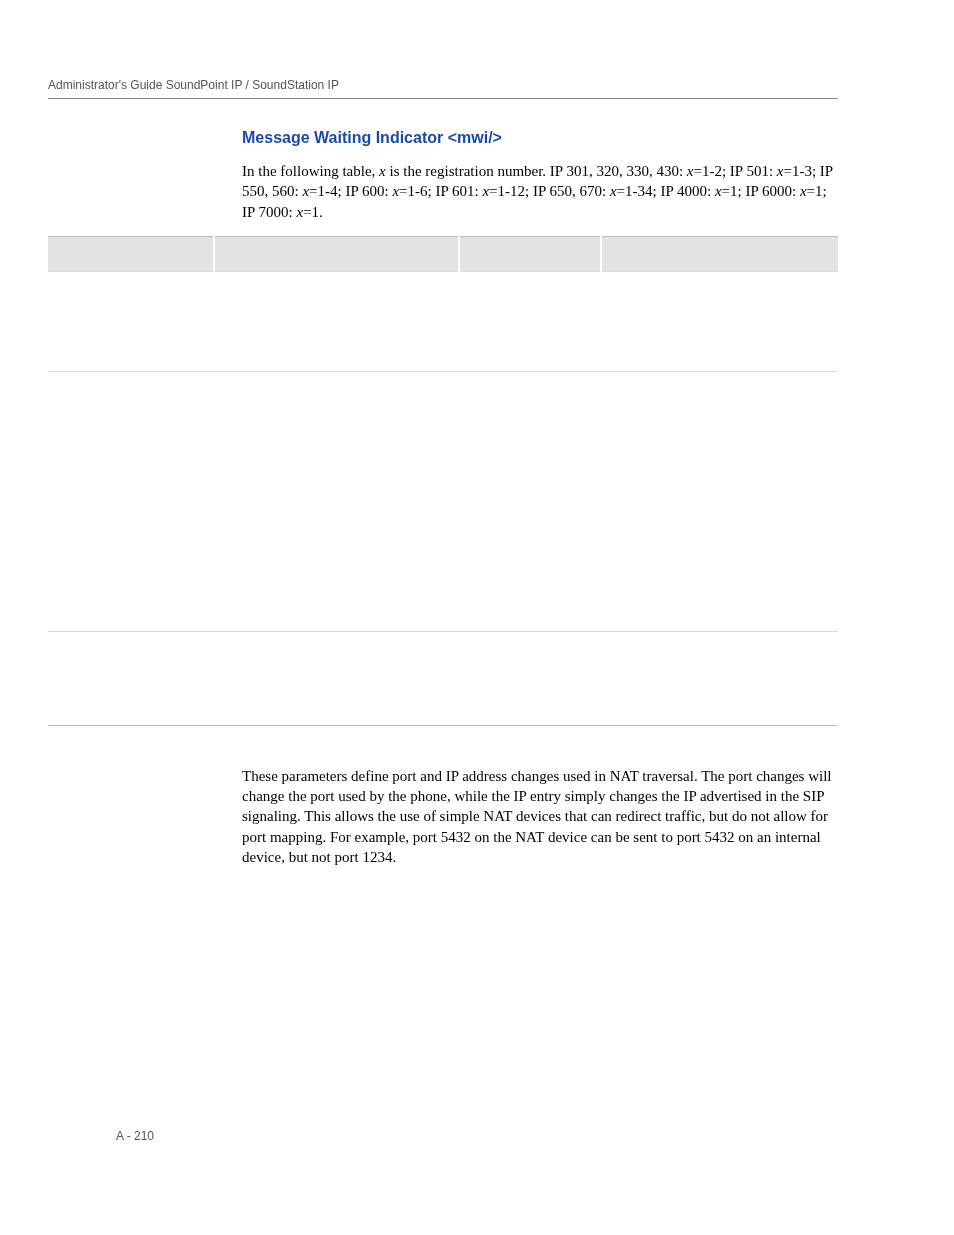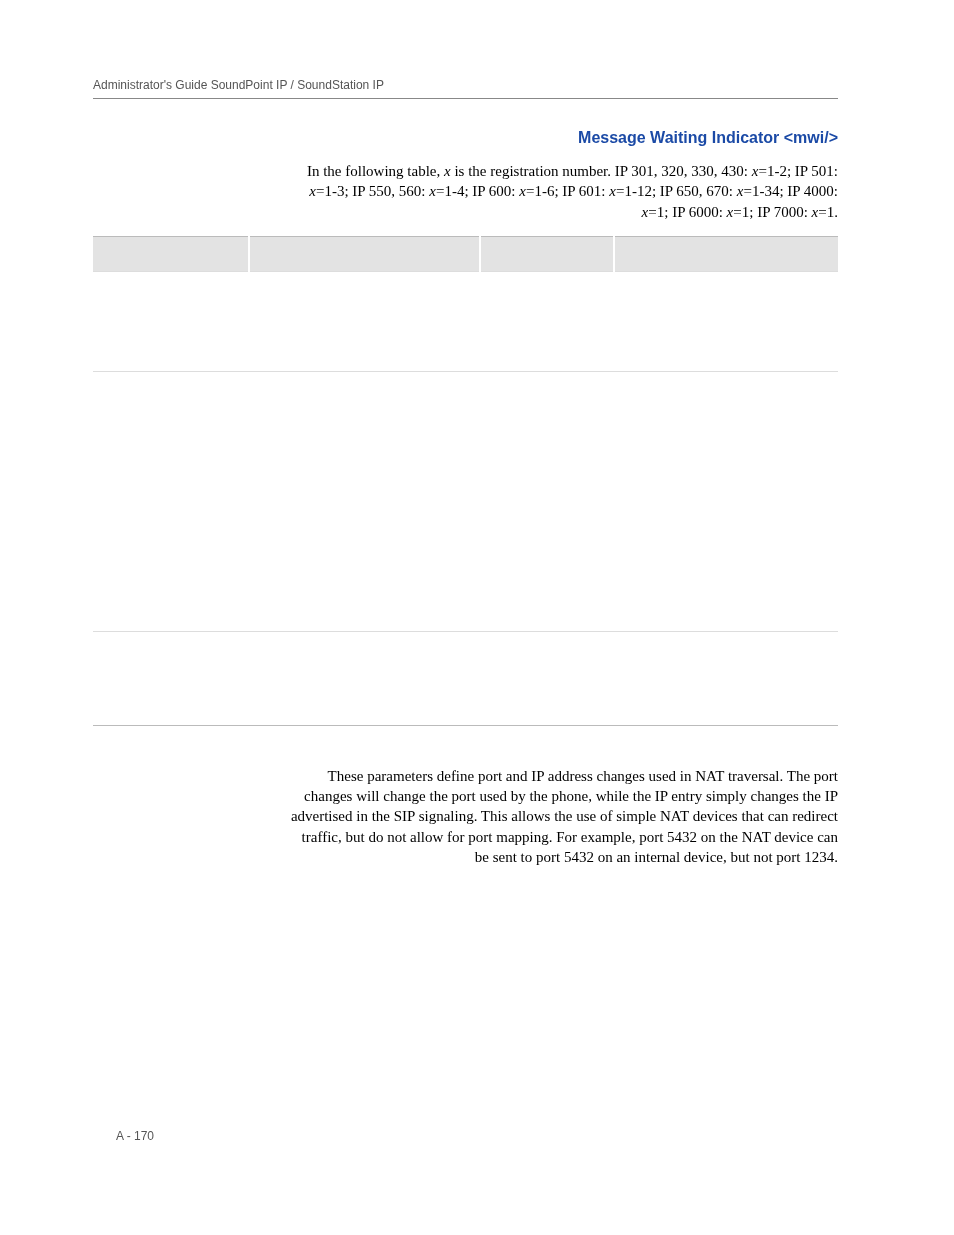--- a/index.html
+++ b/index.html
@@ -7,38 +7,36 @@
     padding: 0;
     background: #fff;
     font-family: "Book Antiqua", Palatino, Georgia, serif;
     color: #000;
     width: 954px;
     height: 1235px;
     position: relative;
     box-sizing: border-box;
   }
   .page {
-    padding: 78px 116px 0 64px;
+    padding: 78px 116px 0 48px;
     box-sizing: border-box;
-    margin-left: 29px;
   }
   .running-head {
     font-family: Arial, Helvetica, sans-serif;
     font-size: 12px;
     color: #555;
     margin-bottom: 6px;
   }
   .head-rule {
     border: none;
     border-top: 1px solid #888;
     margin: 0 0 30px 0;
   }
   .indent-block {
     margin-left: 194px;
-    text-align: right;
   }
   .subhead {
     font-family: Arial, Helvetica, sans-serif;
     font-weight: bold;
     font-size: 16px;
     color: #1b4aa6;
     margin: 0 0 14px 0;
   }
   .body-text {
     font-size: 15px;
@@ -134,13 +132,13 @@
     </tbody>
   </table>
 
 
   <div class="indent-block">
     <p class="body-text">These parameters define port and IP address changes used in NAT traversal. The port changes will change the port used by the phone, while the IP entry simply changes the IP advertised in the SIP signaling. This allows the use of simple NAT devices that can redirect traffic, but do not allow for port mapping. For example, port 5432 on the NAT device can be sent to port 5432 on an internal device, but not port 1234.</p>
   </div>
 
 </div>
 
-<div class="page-number">A - 170</div>
+<div class="page-number">A - 210</div>
 
 </body></html>

